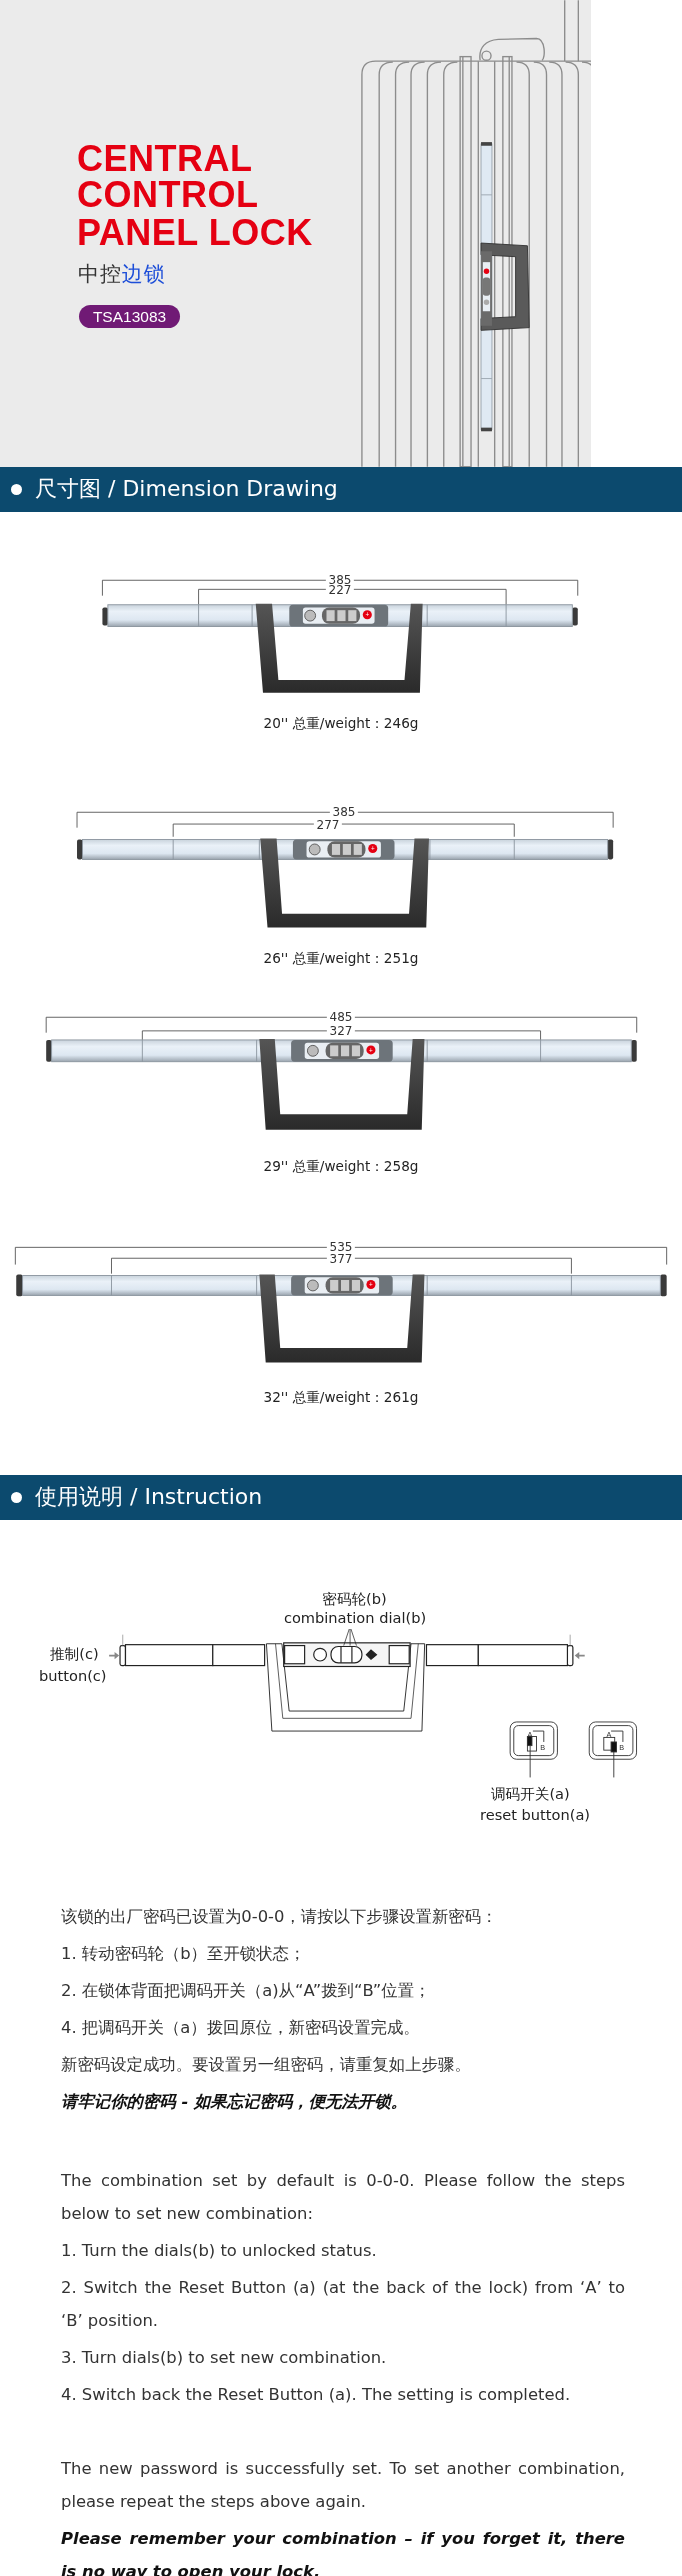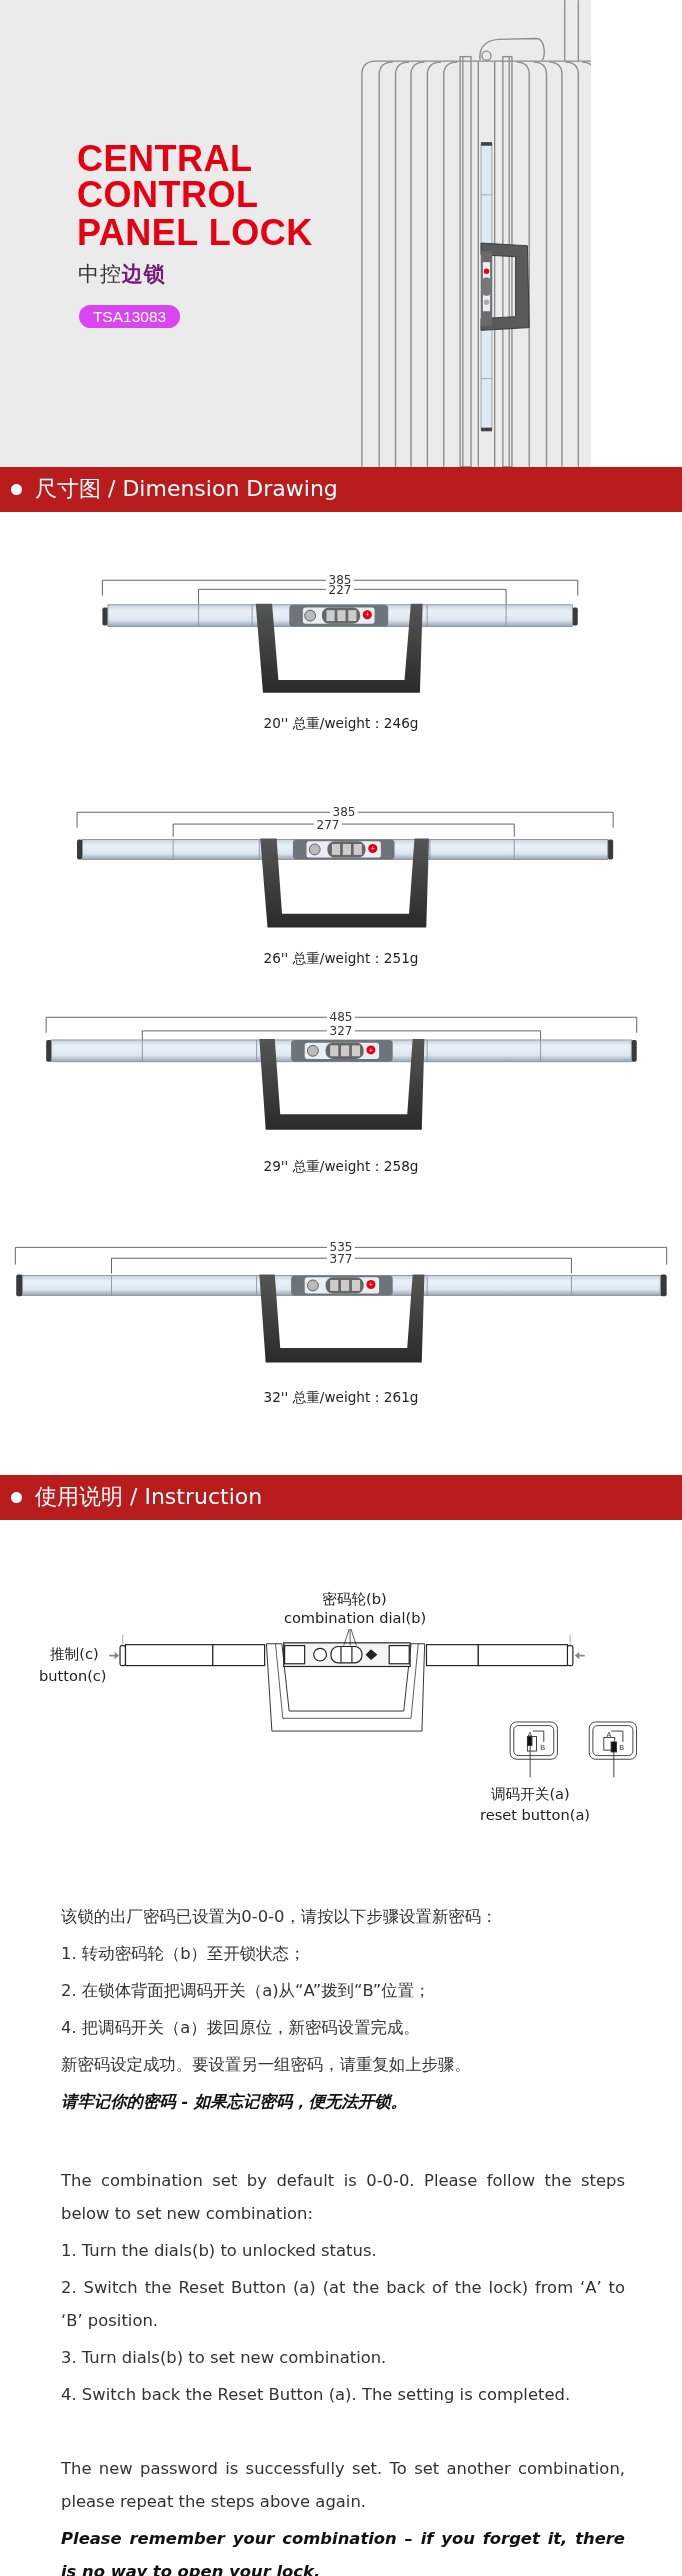--- a/index.html
+++ b/index.html
@@ -1,23 +1,23 @@
 <!DOCTYPE html>
 <html style="font-size:14.6px"><head>
 <meta charset="utf-8">
 <style>
   html,body{margin:0;padding:0;}
   body{width:682px;height:2576px;position:relative;background:#ffffff;font-family:"Liberation Sans","DejaVu Sans",sans-serif;overflow:hidden;}
   .abs{position:absolute;}
   #hero{left:0;top:0;width:591px;height:467px;background:#ebebeb;overflow:hidden;}
   .title-line{position:absolute;left:77px;color:#e50012;font-weight:bold;font-size:36px;letter-spacing:0.5px;line-height:36px;font-family:"Liberation Sans",sans-serif;}
   #cn-title{position:absolute;left:78px;top:260px;font-size:21px;color:#333;font-family:"DejaVu Sans",sans-serif;letter-spacing:0.9px;}
-  #cn-title b{font-weight:bold;color:#701a75;margin-top:40px;}
-  #model-badge{position:absolute;left:79px;top:305px;width:101px;height:23px;border-radius:12px;background:#d946ef;color:#fff;font-size:15.5px;line-height:23px;text-align:center;}
-  .section-header{position:absolute;left:0;width:682px;height:45px;background:#b91c1c;color:#fff;}
+  #cn-title b{font-weight:normal;color:#1d4ed8;margin-top:40px;}
+  #model-badge{position:absolute;left:79px;top:305px;width:101px;height:23px;border-radius:12px;background:#701a75;color:#fff;font-size:15.5px;line-height:23px;text-align:center;}
+  .section-header{position:absolute;left:0;width:682px;height:45px;background:#0c4a6e;color:#fff;}
   .section-header .dot{position:absolute;left:11px;top:17.3px;width:11px;height:11px;border-radius:50%;background:#fff;}
   .section-header .label{position:absolute;left:35px;top:9px;font-size:22px;line-height:25.5px;font-family:"DejaVu Sans",sans-serif;}
   .weight-label{position:absolute;left:0;width:682px;text-align:center;font-size:13.6px;color:#222;font-family:"DejaVu Sans",sans-serif;}
   .dim-text{position:absolute;font-size:12px;color:#333;background:#fff;padding:0 2.7px;transform:translateX(-50%);line-height:12px;font-family:"DejaVu Sans",sans-serif;}
   .ann{position:absolute;font-size:14.6px;color:#222;line-height:18px;font-family:"DejaVu Sans",sans-serif;}
   .text-block{position:absolute;left:57px;width:572px;font-size:16.4px;line-height:33px;color:#333;font-family:"DejaVu Sans",sans-serif;}
   .text-block p{margin:4px;}
   .text-block .en{text-align:justify;}
   .text-block .bold{font-weight:bold;color:#111;font-style:italic;}
   .gap{height:33px;}

